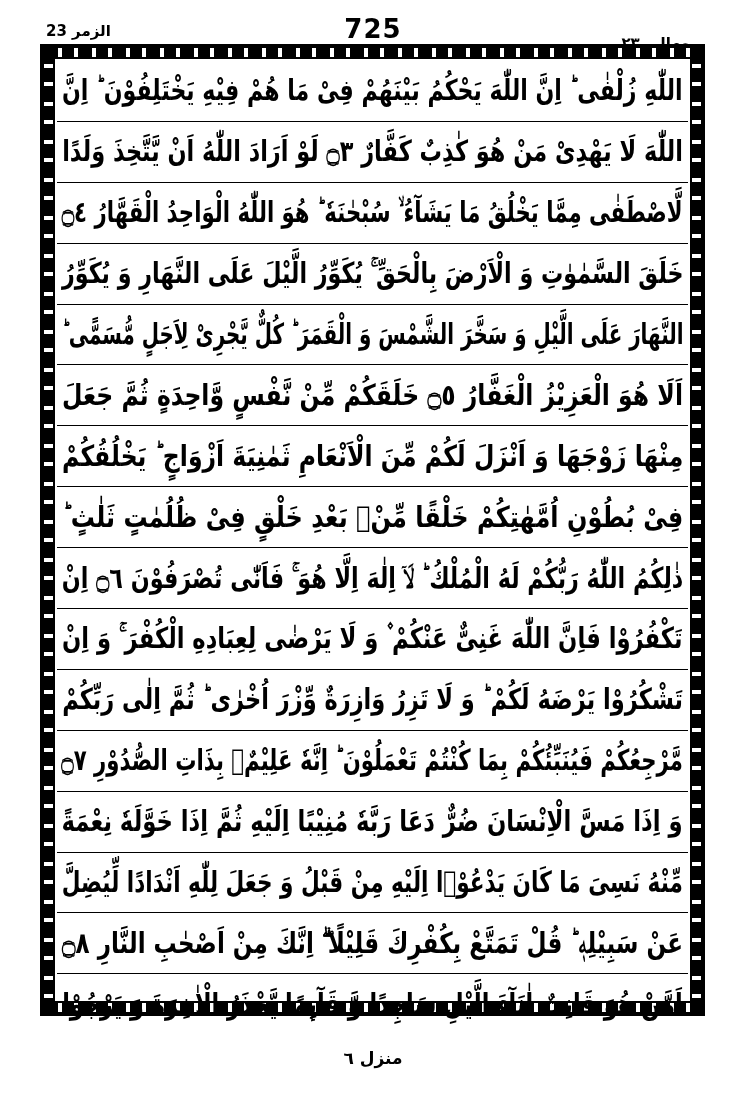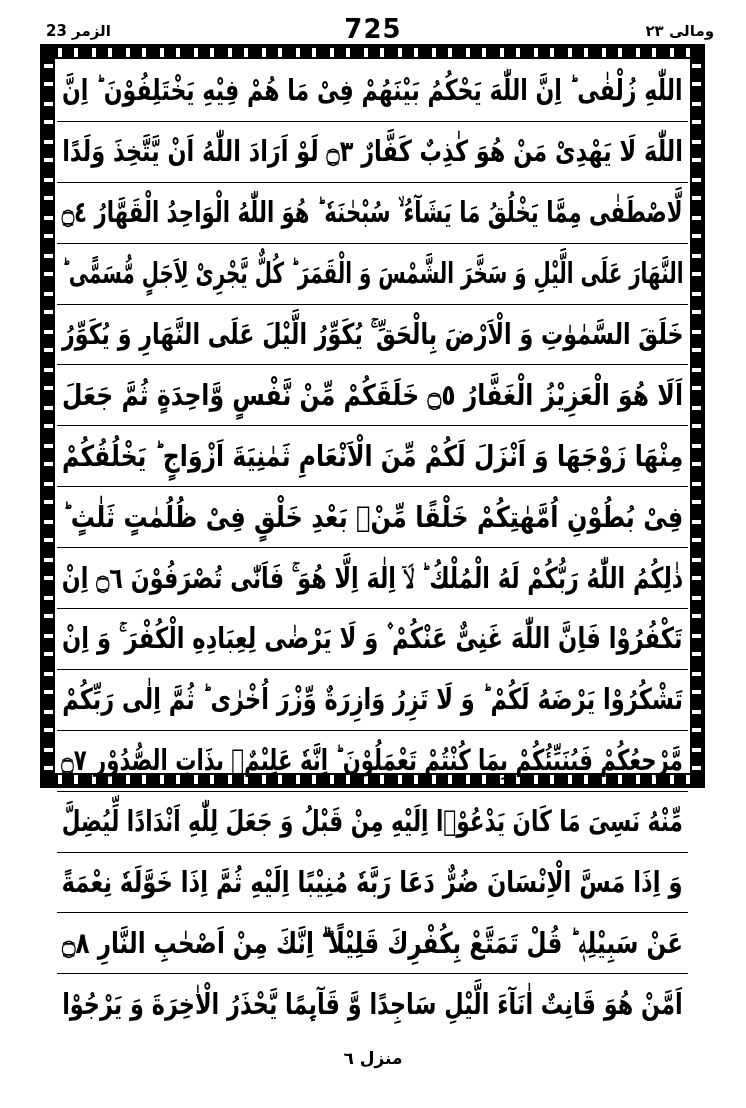--- a/index.html
+++ b/index.html
@@ -1,23 +1,23 @@
 <!DOCTYPE html>
 <html><head>
 <meta charset="utf-8">
 <style>
   html, body { margin: 0; padding: 0; background: #ffffff; }
   body { width: 746px; height: 1108px; position: relative; overflow: hidden;
          font-family: "DejaVu Sans", sans-serif; color: #000; }
   .hdr { position: absolute; top: 22px; font-size: 15px; font-weight: bold; direction: rtl; }
   .hdr-left { left: 46px; }
-  .hdr-right { right: 32px; }
+  .hdr-right { right: 56px; margin-top: 12px; }
   .page-num { position: absolute; top: 14px; left: 0; width: 746px; text-align: center;
               font-size: 26px; font-weight: bold; letter-spacing: 1px; }
-  .frame { position: absolute; left: 40px; top: 44px; width: 665px; height: 744px;
+  .frame { position: absolute; left: 40px; top: 44px; width: 665px; height: 972px;
            border: 4px solid #000; box-sizing: border-box; }
   .frame::before { content: ""; position: absolute; left: 9px; top: 9px; right: 9px; bottom: 9px;
            border: 2px solid #000; }
   .deco-top, .deco-bottom { position: absolute; left: 0; right: 0; height: 9px;
            background: repeating-linear-gradient(90deg, #000 0 14px, #fff 14px 18px, #000 18px 30px, #fff 30px 34px); }
   .deco-top { top: 0; }
   .deco-bottom { bottom: 0; }
   .deco-left, .deco-right { position: absolute; top: 0; bottom: 0; width: 9px;
            background: repeating-linear-gradient(180deg, #000 0 16px, #fff 16px 20px, #000 20px 34px, #fff 34px 38px); }
   .deco-left { left: 0; }
@@ -49,24 +49,24 @@
     <div class="line">
         <span style="display: inline-block; transform: scaleX(0.762);">اللّٰهِ زُلْفٰی ؕ اِنَّ اللّٰهَ یَحْكُمُ بَیْنَهُمْ فِیْ مَا هُمْ فِیْهِ یَخْتَلِفُوْنَ ؕ اِنَّ</span>
       </div>
     <div class="line">
         <span style="display: inline-block; transform: scaleX(0.773);">اللّٰهَ لَا یَهْدِیْ مَنْ هُوَ كٰذِبٌ كَفَّارٌ ۝٣ لَوْ اَرَادَ اللّٰهُ اَنْ یَّتَّخِذَ وَلَدًا</span>
       </div>
     <div class="line">
         <span style="display: inline-block; transform: scaleX(0.732);">لَّاصْطَفٰی مِمَّا یَخْلُقُ مَا یَشَآءُ ۙ سُبْحٰنَهٗ ؕ هُوَ اللّٰهُ الْوَاحِدُ الْقَهَّارُ ۝٤</span>
       </div>
     <div class="line">
-        <span style="display: inline-block; transform: scaleX(0.685);">النَّهَارَ عَلَی الَّیْلِ وَ سَخَّرَ الشَّمْسَ وَ الْقَمَرَ ؕ كُلٌّ یَّجْرِیْ لِاَجَلٍ مُّسَمًّی ؕ</span>
+        <span style="display: inline-block; transform: scaleX(0.766);">خَلَقَ السَّمٰوٰتِ وَ الْاَرْضَ بِالْحَقِّ ۚ یُكَوِّرُ الَّیْلَ عَلَی النَّهَارِ وَ یُكَوِّرُ</span>
       </div>
     <div class="line">
-        <span style="display: inline-block; transform: scaleX(0.766);">خَلَقَ السَّمٰوٰتِ وَ الْاَرْضَ بِالْحَقِّ ۚ یُكَوِّرُ الَّیْلَ عَلَی النَّهَارِ وَ یُكَوِّرُ</span>
+        <span style="display: inline-block; transform: scaleX(0.685);">النَّهَارَ عَلَی الَّیْلِ وَ سَخَّرَ الشَّمْسَ وَ الْقَمَرَ ؕ كُلٌّ یَّجْرِیْ لِاَجَلٍ مُّسَمًّی ؕ</span>
       </div>
     <div class="line">
         <span style="display: inline-block; transform: scaleX(0.812);">اَلَا هُوَ الْعَزِیْزُ الْغَفَّارُ ۝٥ خَلَقَكُمْ مِّنْ نَّفْسٍ وَّاحِدَةٍ ثُمَّ جَعَلَ</span>
       </div>
     <div class="line">
         <span style="display: inline-block; transform: scaleX(0.812);">مِنْهَا زَوْجَهَا وَ اَنْزَلَ لَكُمْ مِّنَ الْاَنْعَامِ ثَمٰنِیَةَ اَزْوَاجٍ ؕ یَخْلُقُكُمْ</span>
       </div>
     <div class="line">
         <span style="display: inline-block; transform: scaleX(0.828);">فِیْ بُطُوْنِ اُمَّهٰتِكُمْ خَلْقًا مِّنْۢ بَعْدِ خَلْقٍ فِیْ ظُلُمٰتٍ ثَلٰثٍ ؕ</span>
       </div>
@@ -76,24 +76,24 @@
     <div class="line">
         <span style="display: inline-block; transform: scaleX(0.781);">تَكْفُرُوْا فَاِنَّ اللّٰهَ غَنِیٌّ عَنْكُمْ ۫ وَ لَا یَرْضٰی لِعِبَادِهِ الْكُفْرَ ۚ وَ اِنْ</span>
       </div>
     <div class="line">
         <span style="display: inline-block; transform: scaleX(0.775);">تَشْكُرُوْا یَرْضَهُ لَكُمْ ؕ وَ لَا تَزِرُ وَازِرَةٌ وِّزْرَ اُخْرٰی ؕ ثُمَّ اِلٰی رَبِّكُمْ</span>
       </div>
     <div class="line">
         <span style="display: inline-block; transform: scaleX(0.731);">مَّرْجِعُكُمْ فَیُنَبِّئُكُمْ بِمَا كُنْتُمْ تَعْمَلُوْنَ ؕ اِنَّهٗ عَلِیْمٌۢ بِذَاتِ الصُّدُوْرِ ۝٧</span>
       </div>
     <div class="line">
-        <span style="display: inline-block; transform: scaleX(0.744);">مِّنْهُ نَسِیَ مَا كَانَ یَدْعُوْۤا اِلَیْهِ مِنْ قَبْلُ وَ جَعَلَ لِلّٰهِ اَنْدَادًا لِّیُضِلَّ</span>
+        <span style="display: inline-block; transform: scaleX(0.784);">وَ اِذَا مَسَّ الْاِنْسَانَ ضُرٌّ دَعَا رَبَّهٗ مُنِیْبًا اِلَیْهِ ثُمَّ اِذَا خَوَّلَهٗ نِعْمَةً</span>
       </div>
     <div class="line">
-        <span style="display: inline-block; transform: scaleX(0.784);">وَ اِذَا مَسَّ الْاِنْسَانَ ضُرٌّ دَعَا رَبَّهٗ مُنِیْبًا اِلَیْهِ ثُمَّ اِذَا خَوَّلَهٗ نِعْمَةً</span>
+        <span style="display: inline-block; transform: scaleX(0.744);">مِّنْهُ نَسِیَ مَا كَانَ یَدْعُوْۤا اِلَیْهِ مِنْ قَبْلُ وَ جَعَلَ لِلّٰهِ اَنْدَادًا لِّیُضِلَّ</span>
       </div>
     <div class="line">
         <span style="display: inline-block; transform: scaleX(0.795);">عَنْ سَبِیْلِهٖ ؕ قُلْ تَمَتَّعْ بِكُفْرِكَ قَلِیْلًا ۖۗ اِنَّكَ مِنْ اَصْحٰبِ النَّارِ ۝٨</span>
       </div>
     <div class="line">
         <span style="display: inline-block; transform: scaleX(0.771);">اَمَّنْ هُوَ قَانِتٌ اٰنَآءَ الَّیْلِ سَاجِدًا وَّ قَآىِٕمًا یَّحْذَرُ الْاٰخِرَةَ وَ یَرْجُوْا</span>
       </div>
   </div>
 </div>
 

